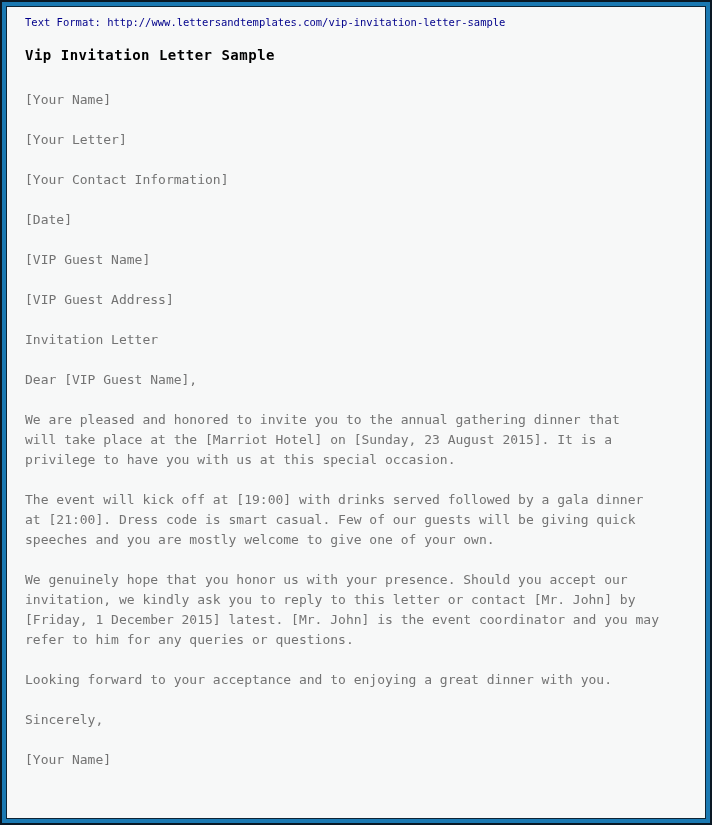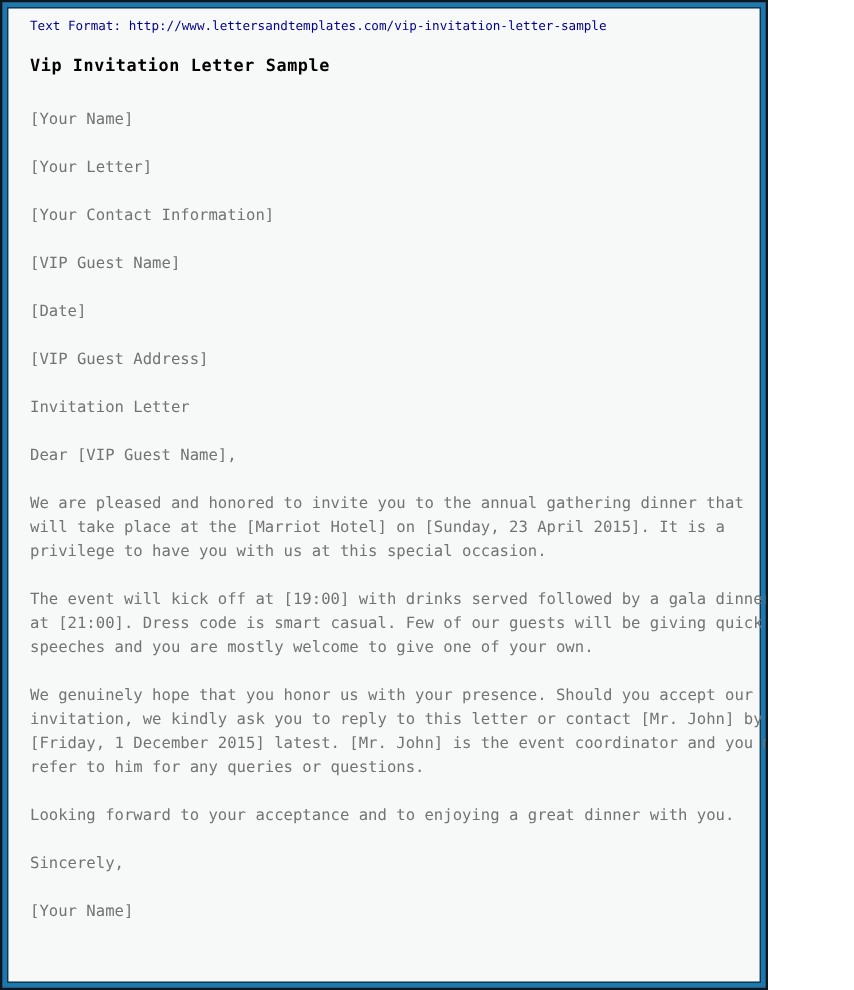--- a/index.html
+++ b/index.html
@@ -3,21 +3,21 @@
 <meta charset="utf-8">
 <style>
   html, body {
     margin: 0;
     padding: 0;
     background: #ffffff;
     font-family: "DejaVu Sans Mono", "Liberation Mono", monospace;
   }
   .doc {
     position: relative;
-    width: 640px;
+    width: 712px;
     height: 825px;
     box-sizing: border-box;
     background: #f7f8f8;
     border: 2px solid #0a1824;
     box-shadow: inset 0 0 0 4px #1b79b2, inset 0 0 0 5px #0d2435;
     padding: 13px 23px 0 23px;
     overflow: hidden;
   }
   .header-line {
     font-size: 10.5px;
@@ -53,27 +53,27 @@
 
 <div class="doc">
   <div class="header-line"><span>Text Format: </span><a class="url">http://www.lettersandtemplates.com/vip-invitation-letter-sample</a></div>
 
   <h1 class="title">Vip Invitation Letter Sample</h1>
 
   <div class="letter">
     <p class="para">[Your Name]</p>
     <p class="para">[Your Letter]</p>
     <p class="para">[Your Contact Information]</p>
+    <p class="para">[Date]</p>
     <p class="para">[VIP Guest Name]</p>
-    <p class="para">[Date]</p>
     <p class="para">[VIP Guest Address]</p>
     <p class="para">Invitation Letter</p>
     <p class="para">Dear [VIP Guest Name],</p>
     <p class="para">We are pleased and honored to invite you to the annual gathering dinner that
-will take place at the [Marriot Hotel] on [Sunday, 23 April 2015]. It is a
+will take place at the [Marriot Hotel] on [Sunday, 23 August 2015]. It is a
 privilege to have you with us at this special occasion.</p>
     <p class="para">The event will kick off at [19:00] with drinks served followed by a gala dinner
 at [21:00]. Dress code is smart casual. Few of our guests will be giving quick
 speeches and you are mostly welcome to give one of your own.</p>
     <p class="para">We genuinely hope that you honor us with your presence. Should you accept our
 invitation, we kindly ask you to reply to this letter or contact [Mr. John] by
 [Friday, 1 December 2015] latest. [Mr. John] is the event coordinator and you may
 refer to him for any queries or questions.</p>
     <p class="para">Looking forward to your acceptance and to enjoying a great dinner with you.</p>
     <p class="para">Sincerely,</p>

